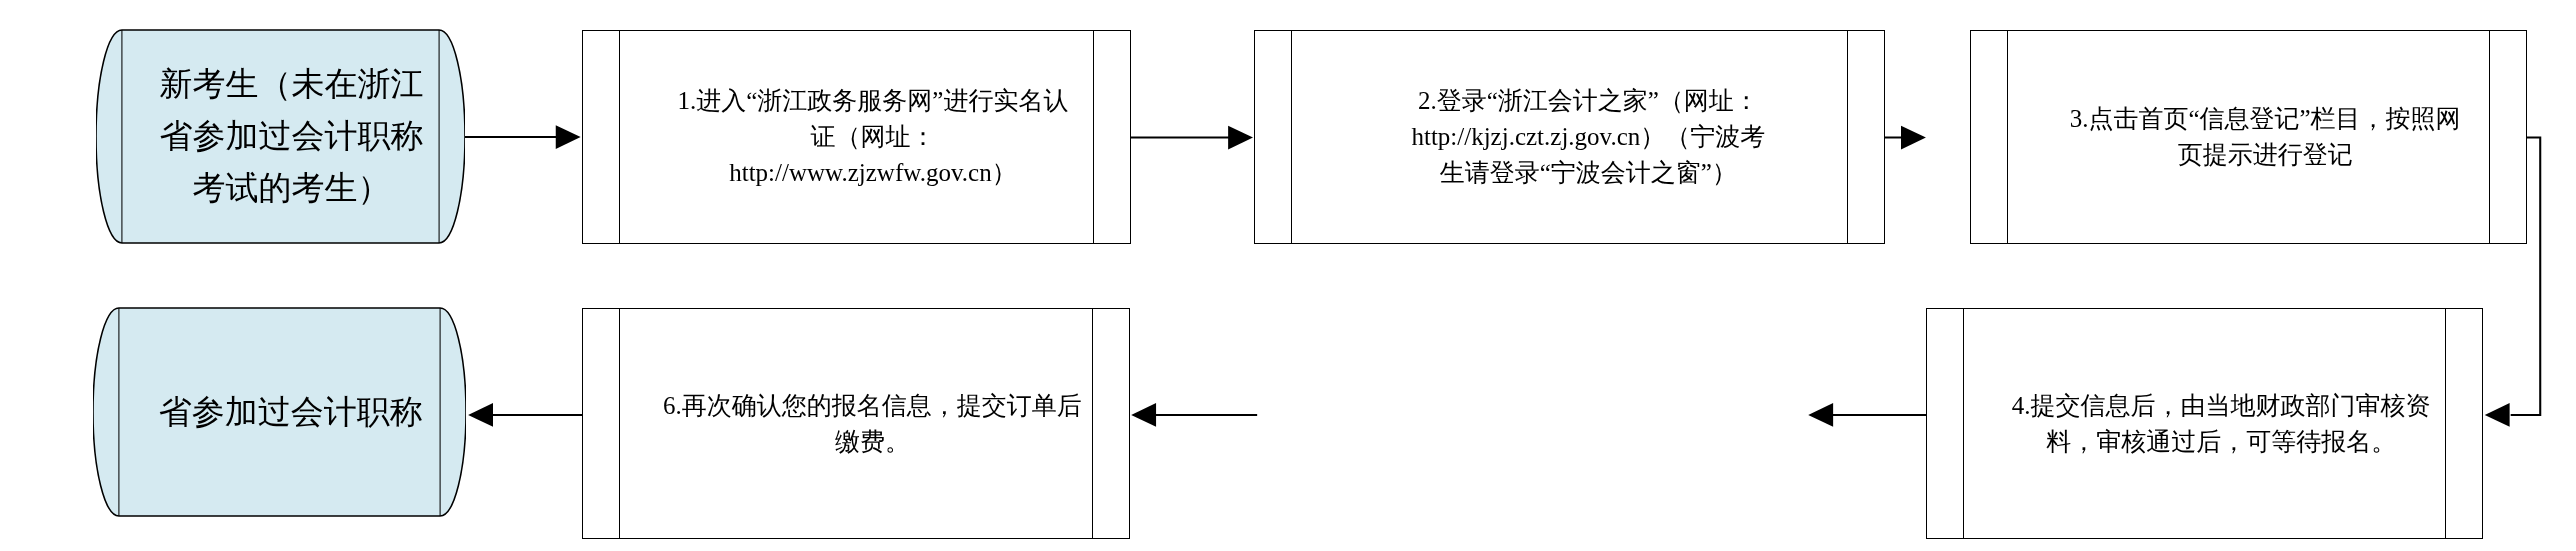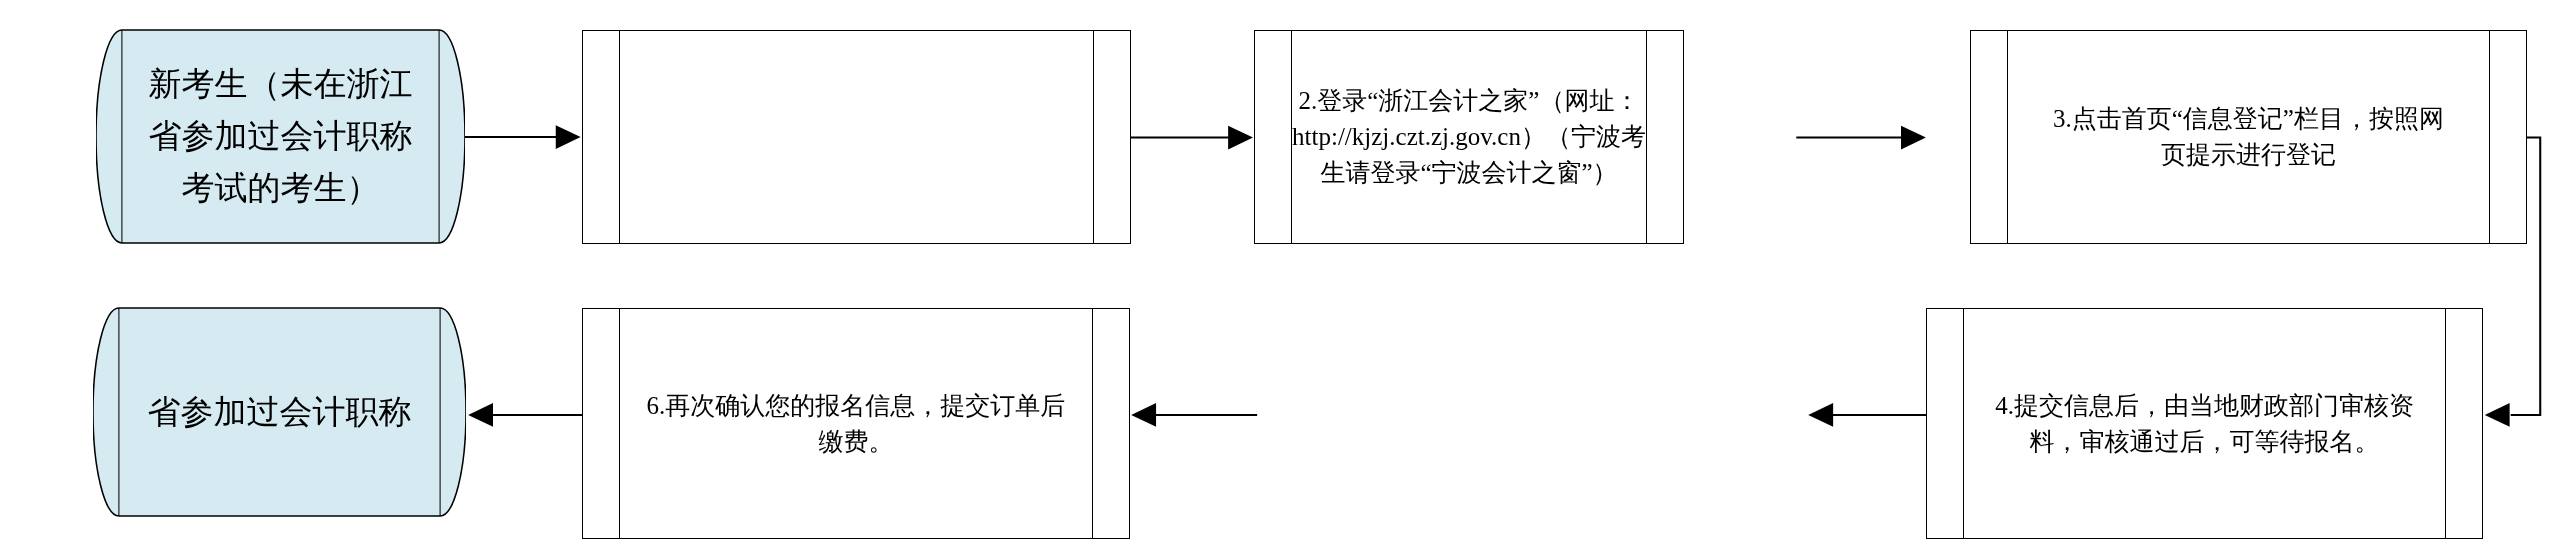--- a/index.html
+++ b/index.html
@@ -7,38 +7,38 @@
   body{background:#ffffff;}
   .canvas{
     position:relative;
     width:2576px;height:552px;
     background:#ffffff;
     font-family:"Liberation Serif","DejaVu Serif",serif;
     color:#000;
     overflow:hidden;
   }
   .connectors{position:absolute;left:0;top:0;width:2576px;height:552px;pointer-events:none;}
-  .node{position:absolute;display:flex;align-items:center;justify-content:center;box-sizing:border-box;}
+  .node{position:absolute;display:flex;align-items:center;justify-content:flex-end;box-sizing:border-box;}
   .process{background:#ffffff;border:1.6px solid #000000;}
   .process .inner-line{position:absolute;top:0;bottom:0;width:1px;background:#000000;}
   .process .inner-line.left{left:36px;}
   .process .inner-line.right{right:36px;}
   .terminal{background:transparent;border:none;}
   .terminal .shape{position:absolute;left:0;top:0;width:100%;height:100%;}
   .label{
     position:relative;z-index:2;
     white-space:pre-line;text-align:center;
     font-size:25px;line-height:36px;
     width:94%;
   }
   .terminal .label{font-size:33px;line-height:52px;}
   
   #n-start{left:96px;top:28.5px;width:369px;height:215px;}
   #n-step1{left:582px;top:30px;width:549px;height:214px;}
-  #n-step2{left:1254px;top:30px;width:430px;height:214px;}
+  #n-step2{left:1254px;top:30px;width:631px;height:214px;}
   #n-step3{left:1926px;top:30px;width:557px;height:214px;margin-left:44px;}
   #n-step4{left:1926px;top:308px;width:557px;height:231px;}
   #n-step5{left:1257px;top:308px;width:551px;height:231px;}
   #n-step6{left:582px;top:308px;width:548px;height:231px;}
   #n-end{left:93px;top:307px;width:373px;height:210px;}
   .arrow line,.arrow polyline{stroke:#000000;stroke-width:4;fill:none;}
   .arrow polygon{fill:#000000;stroke:none;}
 </style>
 </head>
 <body>
@@ -83,20 +83,23 @@
       <line x1="662" y1="2" x2="662" y2="413" stroke="#000000" stroke-width="2"></line>
     </svg>
     <div class="label">新考生（未在浙江
 省参加过会计职称
 考试的考生）</div>
   </div>
 
   <div class="node process" id="n-step1">
     <div class="inner-line left"></div>
     <div class="inner-line right"></div>
+    <div class="label">1.进入“浙江政务服务网”进行实名认
+证（网址：
+http://www.zjzwfw.gov.cn）</div>
   </div>
 
   <div class="node process" id="n-step2">
     <div class="inner-line left"></div>
     <div class="inner-line right"></div>
     <div class="label">2.登录“浙江会计之家”（网址：
 http://kjzj.czt.zj.gov.cn）（宁波考
 生请登录“宁波会计之窗”）</div>
   </div>
 

